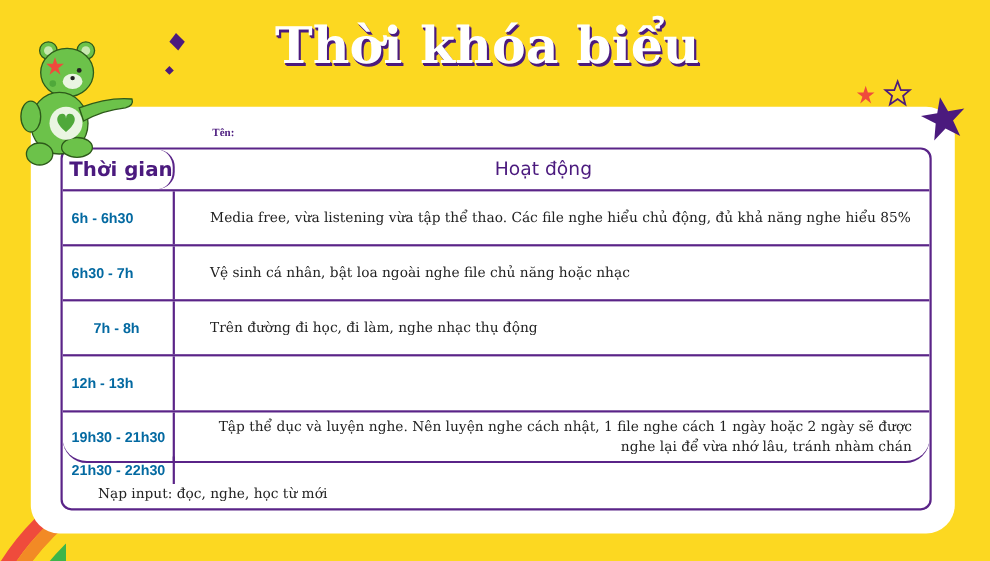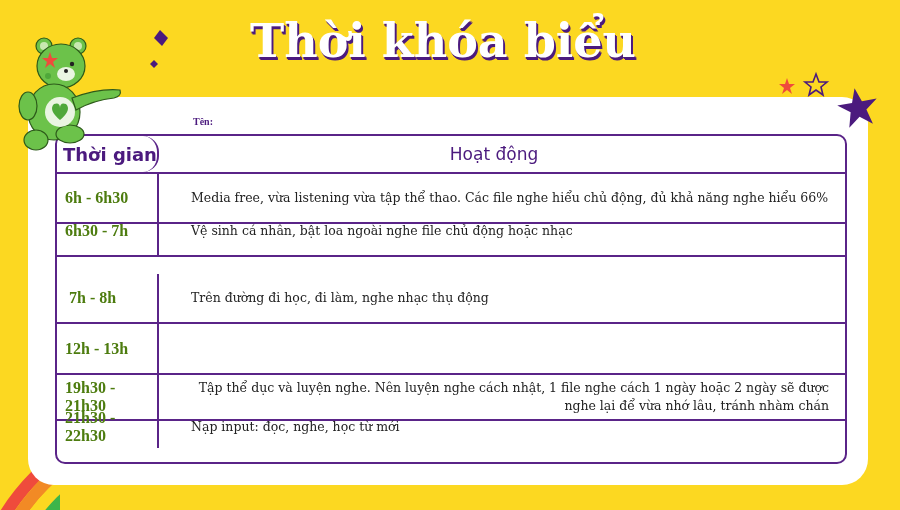--- a/index.html
+++ b/index.html
@@ -55,24 +55,24 @@
     left: 0; width: 100%;
     border-bottom: 2px solid #5a2488;
     display: flex;
   }
   .row:last-child { border-bottom: none; }
   .cell-time {
     width: 102px;
     border-right: 2px solid #5a2488;
     display: flex; align-items: center;
     padding-left: 8px;
-    color: #4d7c0f;
-    font-weight: bold;
-    font-size: 16px;
-    font-family: Liberation Serif, serif;
+    color: #0369a1;
+    font-weight: bold;
+    font-size: 13px;
+    font-family: Liberation Sans, sans-serif;
     height: 100%;
   }
   .cell-act {
     flex: 1;
     display: flex; align-items: center;
     padding-left: 32px; padding-right: 16px;
     color: #222;
     font-size: 12.5px;
     font-family: "DejaVu Serif", serif;
     height: 100%;
@@ -135,38 +135,38 @@
 
 <div class="name-label">Tên:</div>
 
 <div class="schedule">
   <div class="row header" style="top:0;height:38px;">
     <div class="cell-time">Thời gian</div>
     <div class="cell-act">Hoạt động</div>
   </div>
   <div class="row" style="top:38px;height:50px;">
     <div class="cell-time">6h - 6h30</div>
-    <div class="cell-act">Media free, vừa listening vừa tập thể thao. Các file nghe hiểu chủ động, đủ khả năng nghe hiểu 66%</div>
-  </div>
-  <div class="row" style="top:71px;height:50px;">
+    <div class="cell-act">Media free, vừa listening vừa tập thể thao. Các file nghe hiểu chủ động, đủ khả năng nghe hiểu 85%</div>
+  </div>
+  <div class="row" style="top:88px;height:50px;">
     <div class="cell-time">6h30 - 7h</div>
-    <div class="cell-act">Vệ sinh cá nhân, bật loa ngoài nghe file chủ động hoặc nhạc</div>
+    <div class="cell-act">Vệ sinh cá nhân, bật loa ngoài nghe file chủ năng hoặc nhạc</div>
   </div>
   <div class="row" style="top:138px;height:50px;">
-    <div class="cell-time" style="padding-left:12px;text-align:center;">7h - 8h</div>
+    <div class="cell-time" style="padding-left:28px;text-align:center;">7h - 8h</div>
     <div class="cell-act">Trên đường đi học, đi làm, nghe nhạc thụ động</div>
   </div>
   <div class="row" style="top:188px;height:51px;">
     <div class="cell-time">12h - 13h</div>
   </div>
-  <div class="row" style="top:239px;height:46px;">
+  <div class="row" style="top:239px;height:46px;border-radius:22px;">
     <div class="cell-time">19h30 - 21h30</div>
     <div class="cell-act centered">Tập thể dục và luyện nghe. Nên luyện nghe cách nhật, 1 file nghe cách 1 ngày hoặc 2 ngày sẽ được nghe lại để vừa nhớ lâu, tránh nhàm chán</div>
   </div>
-  <div class="row" style="top:269px;height:43px;">
+  <div class="row" style="top:279px;height:43px;flex-direction:column;">
     <div class="cell-time">21h30 - 22h30</div>
     <div class="cell-act">Nạp input: đọc, nghe, học từ mới</div>
   </div>
 </div>
 
 <svg class="bear" viewBox="0 0 110 120">
   <g stroke="#2d5a1a" stroke-width="1.2">
 
     <circle cx="30" cy="10" r="8" fill="#6cc24a"></circle>
     <circle cx="64" cy="10" r="8" fill="#6cc24a"></circle>

